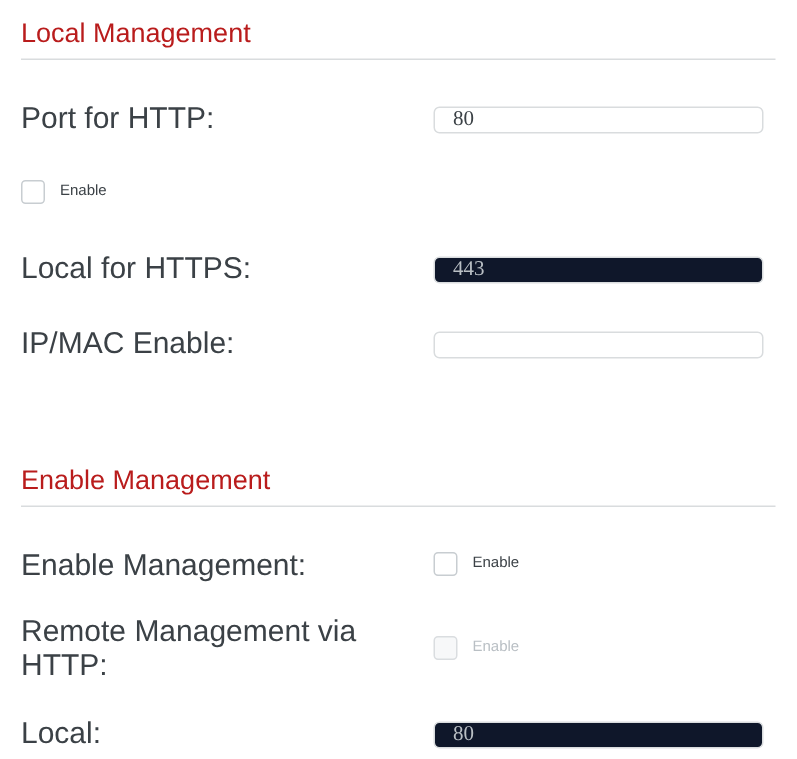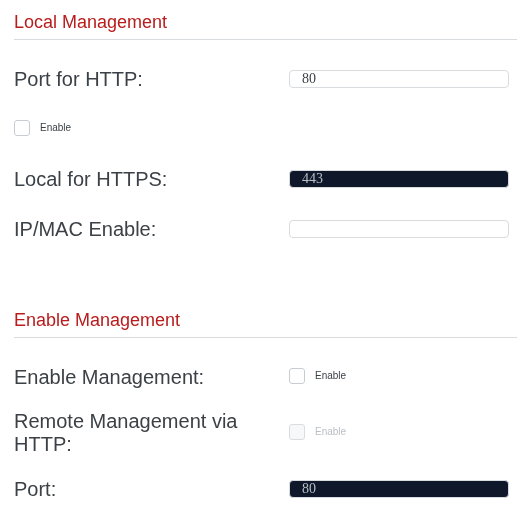--- a/index.html
+++ b/index.html
@@ -140,17 +140,17 @@
   <div class="label-col">Remote Management via HTTP:</div>
   <div class="field-col">
     <span class="cbx-wrap">
       <input type="checkbox" class="cbx" disabled="" style="">
       <span class="cbx-label disabled">Enable</span>
     </span>
   </div>
 </div>
 
 <div class="row">
-  <div class="label-col">Port:</div>
+  <div class="label-col">Local:</div>
   <div class="field-col">
     <input type="text" class="text-input" disabled="" value="80" style="">
   </div>
 </div>
 
 </body></html>

